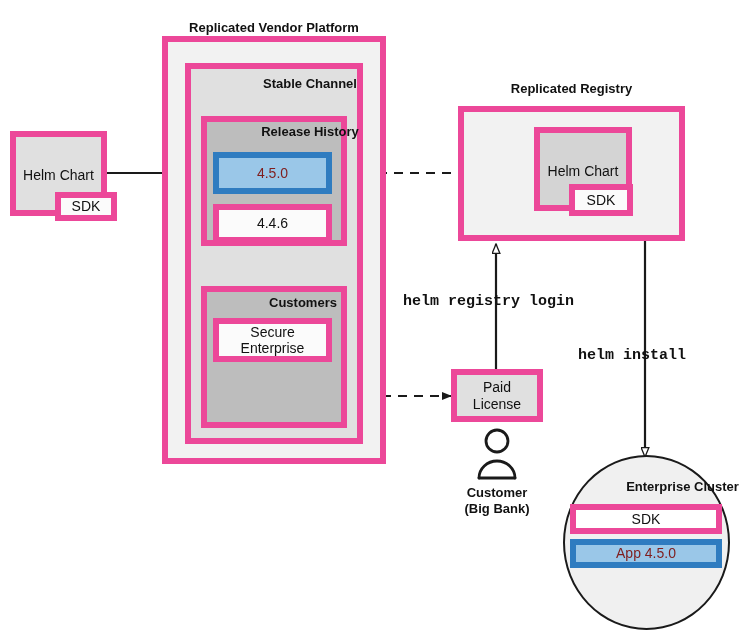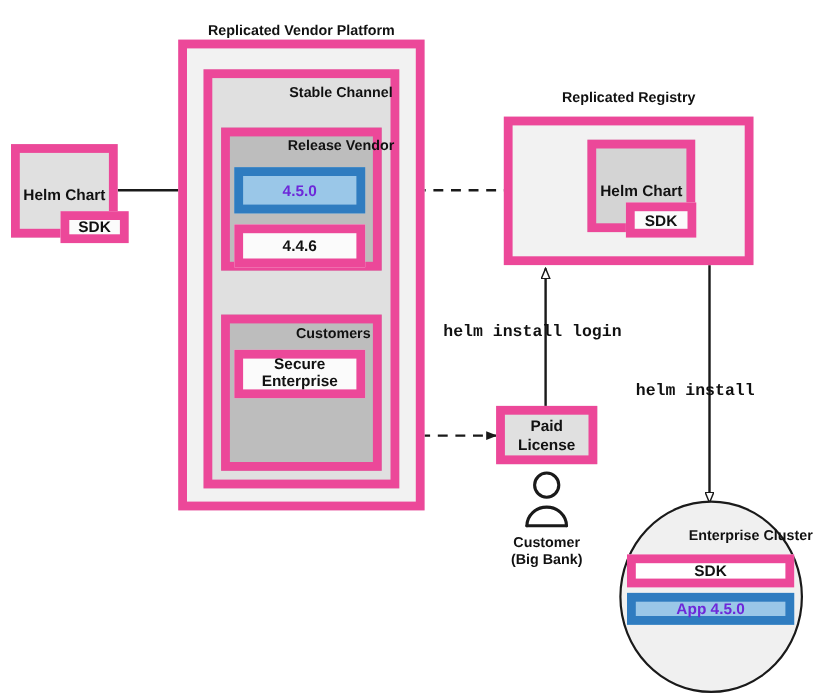--- a/index.html
+++ b/index.html
@@ -13,26 +13,26 @@
   #diagram {
     position: relative;
     width: 747px;
     height: 634px;
     background: #ffffff;
     overflow: hidden;
   }
   .node {
     position: absolute;
     box-sizing: border-box;
-    border: 8px solid #ec4899;
+    border: 6px solid #ec4899;
     display: flex;
     align-items: center;
     justify-content: center;
     text-align: center;
-    font-weight: bold;
+    font-weight: normal;
     color: #111111;
     line-height: 1.15;
   }
   .caption {
     position: absolute;
     font-weight: bold;
     font-size: 13px;
     color: #111111;
     text-align: center;
     white-space: nowrap;
@@ -62,21 +62,21 @@
     top: 0;
     width: 747px;
     height: 634px;
     pointer-events: none;
   }
   .fill-plain   { background: #f2f2f2; }
   .fill-light   { background: #e0e0e0; }
   .fill-mid     { background: #d4d4d4; }
   .fill-dark    { background: #bdbdbd; }
   .fill-white   { background: #fbfbfb; }
-  .fill-blue    { background: #9ac7e8; border-color: #2f7cc0; color: #6d28d9; }
+  .fill-blue    { background: #9ac7e8; border-color: #2f7cc0; color: #7f1d1d; }
   .circle {
     position: absolute;
     box-sizing: border-box;
     border: 2px solid #1a1a1a;
     border-radius: 50%;
     background: #f0f0f0;
   }
   .person {
     position: absolute;
   }
@@ -125,21 +125,21 @@
   </div>
 
   <div class="caption" style="left:162px; top:20px; width:224px;">Replicated Vendor Platform</div>
 
   <div class="node fill-plain" style="left:162px; top:36px; width:224px; height:428px;"></div>
 
   <div class="node fill-light" style="left:185px; top:63px; width:178px; height:381px;"></div>
   <div class="inner-title" style="left:185px; width:178px; top:76px;">Stable Channel</div>
 
   <div class="node fill-dark" style="left:201px; top:116px; width:146px; height:130px;"></div>
-  <div class="inner-title" style="left:201px; width:146px; top:124px;">Release Vendor</div>
+  <div class="inner-title" style="left:201px; width:146px; top:124px;">Release History</div>
 
   <div class="node fill-blue" style="left:213px; top:152px; width:119px; height:42px; font-size:14px;">
     <span>4.5.0</span>
   </div>
   <div class="node fill-white" style="left:213px; top:204px; width:119px; height:39px; font-size:14px;">
     <span>4.4.6</span>
   </div>
 
   <div class="node fill-dark" style="left:201px; top:286px; width:146px; height:142px;"></div>
   <div class="inner-title" style="left:201px; width:132px; top:295px;">Customers</div>
@@ -153,21 +153,21 @@
 
   <div class="node fill-plain" style="left:458px; top:106px; width:227px; height:135px;"></div>
 
   <div class="node fill-mid" style="left:534px; top:127px; width:98px; height:84px; font-size:14px; align-items:flex-start; padding-top:30px;">
     <span>Helm Chart</span>
   </div>
   <div class="node fill-white" style="left:569px; top:184px; width:64px; height:32px; font-size:14px;">
     <span>SDK</span>
   </div>
 
-  <div class="mono" style="left:403px; top:293px;">helm install login</div>
+  <div class="mono" style="left:403px; top:293px;">helm registry login</div>
   <div class="mono" style="left:578px; top:347px;">helm install</div>
 
   <div class="node fill-light" style="left:451px; top:369px; width:92px; height:53px; font-size:14px; flex-direction:column;">
     <span>Paid</span>
     <span>License</span>
   </div>
 
   <svg class="person" style="left:473px; top:428px; width:48px; height:52px;" viewBox="0 0 48 52">
     <circle cx="24" cy="13" r="11" fill="none" stroke="#1a1a1a" stroke-width="2.8"></circle>
     <path d="M6,50 A18,17 0 0 1 42,50" fill="none" stroke="#1a1a1a" stroke-width="2.8" stroke-linecap="round"></path>

